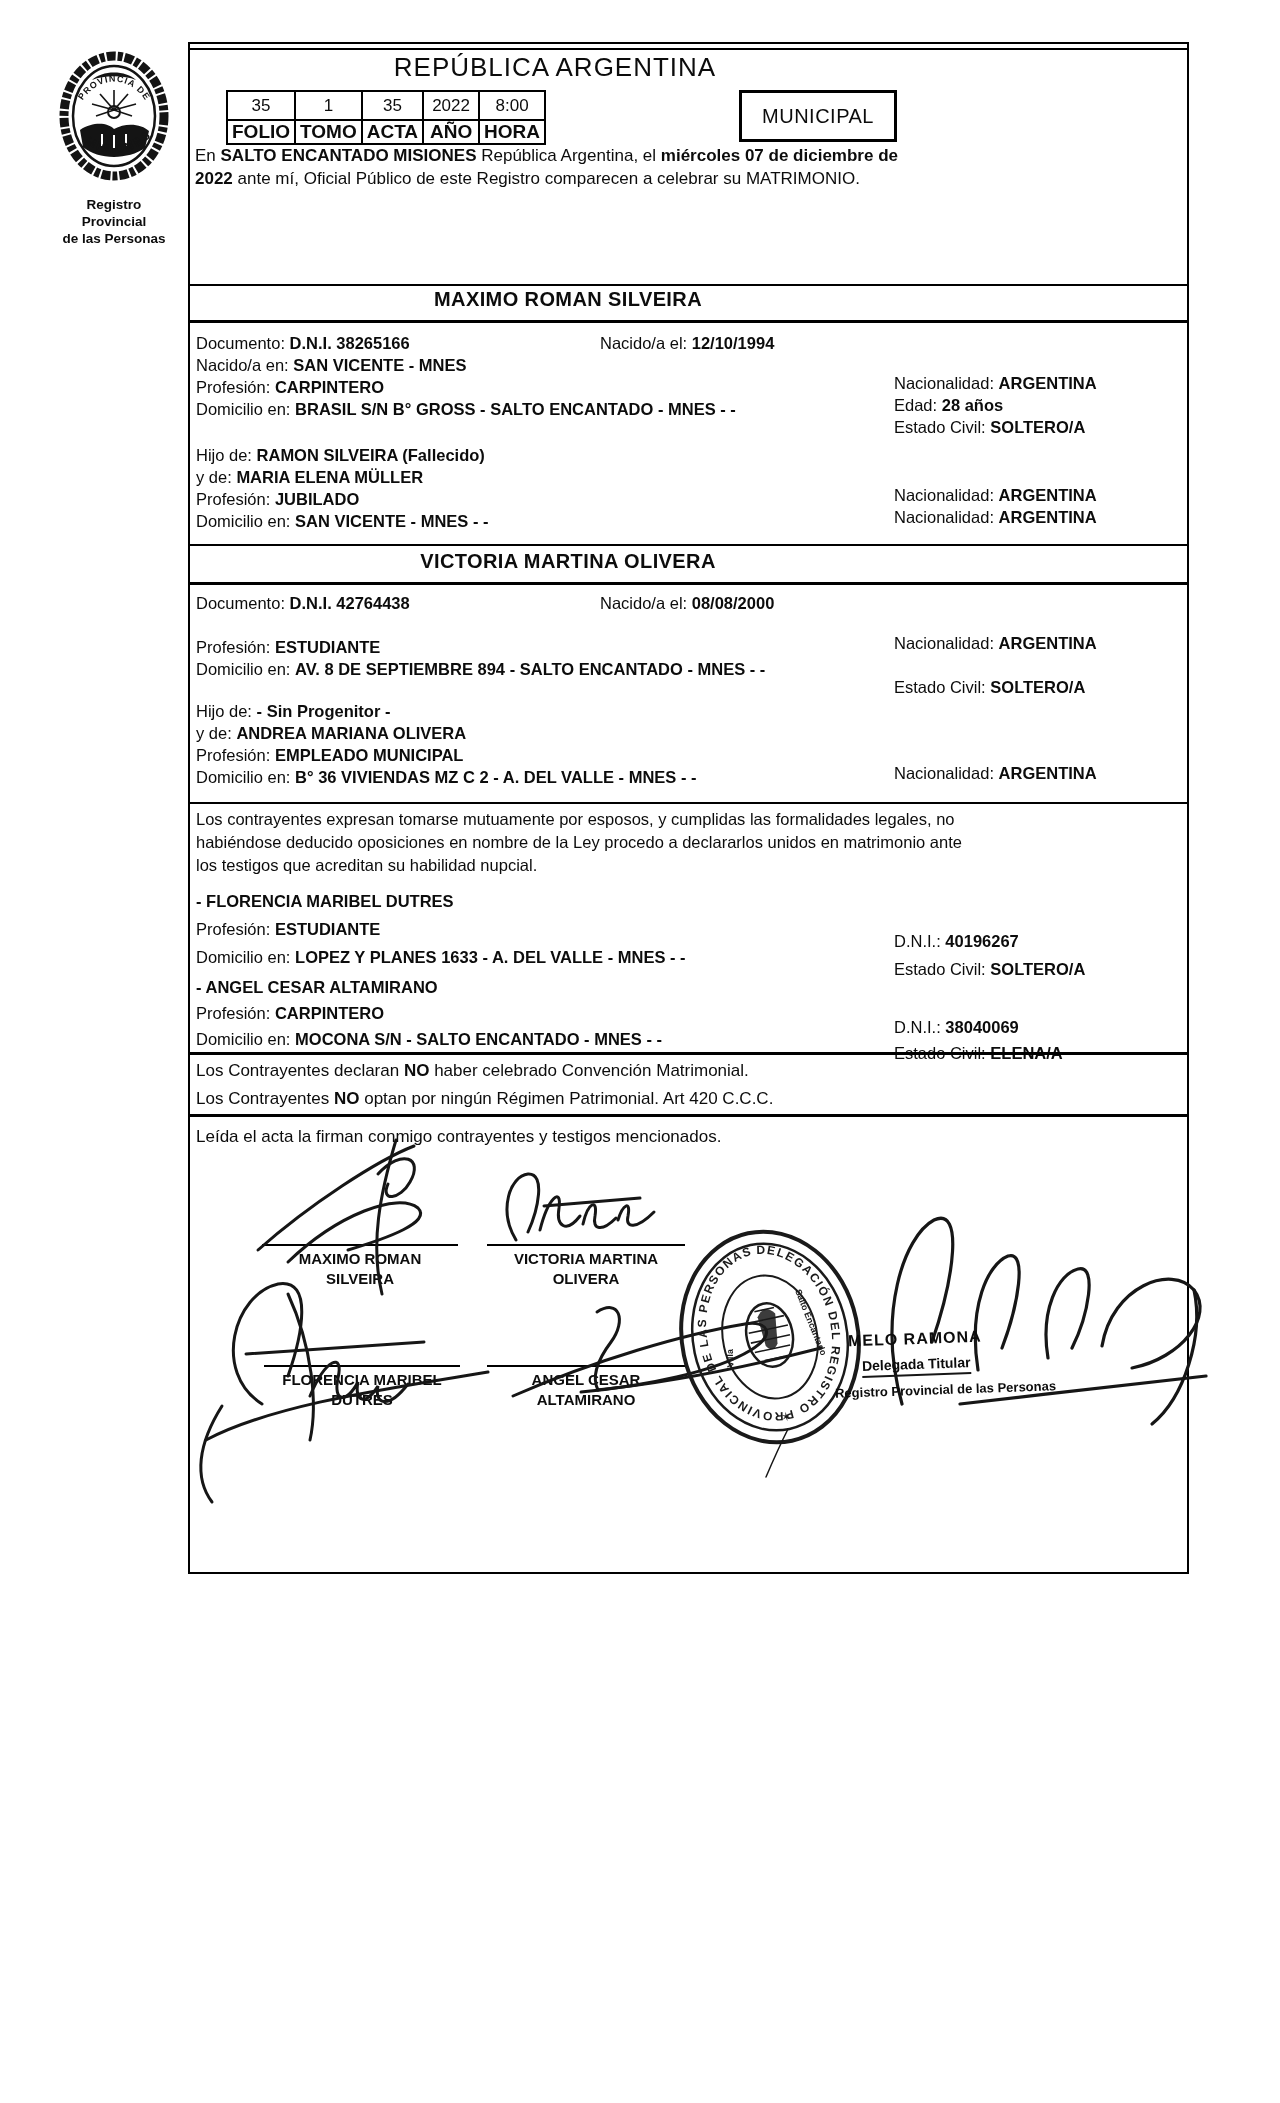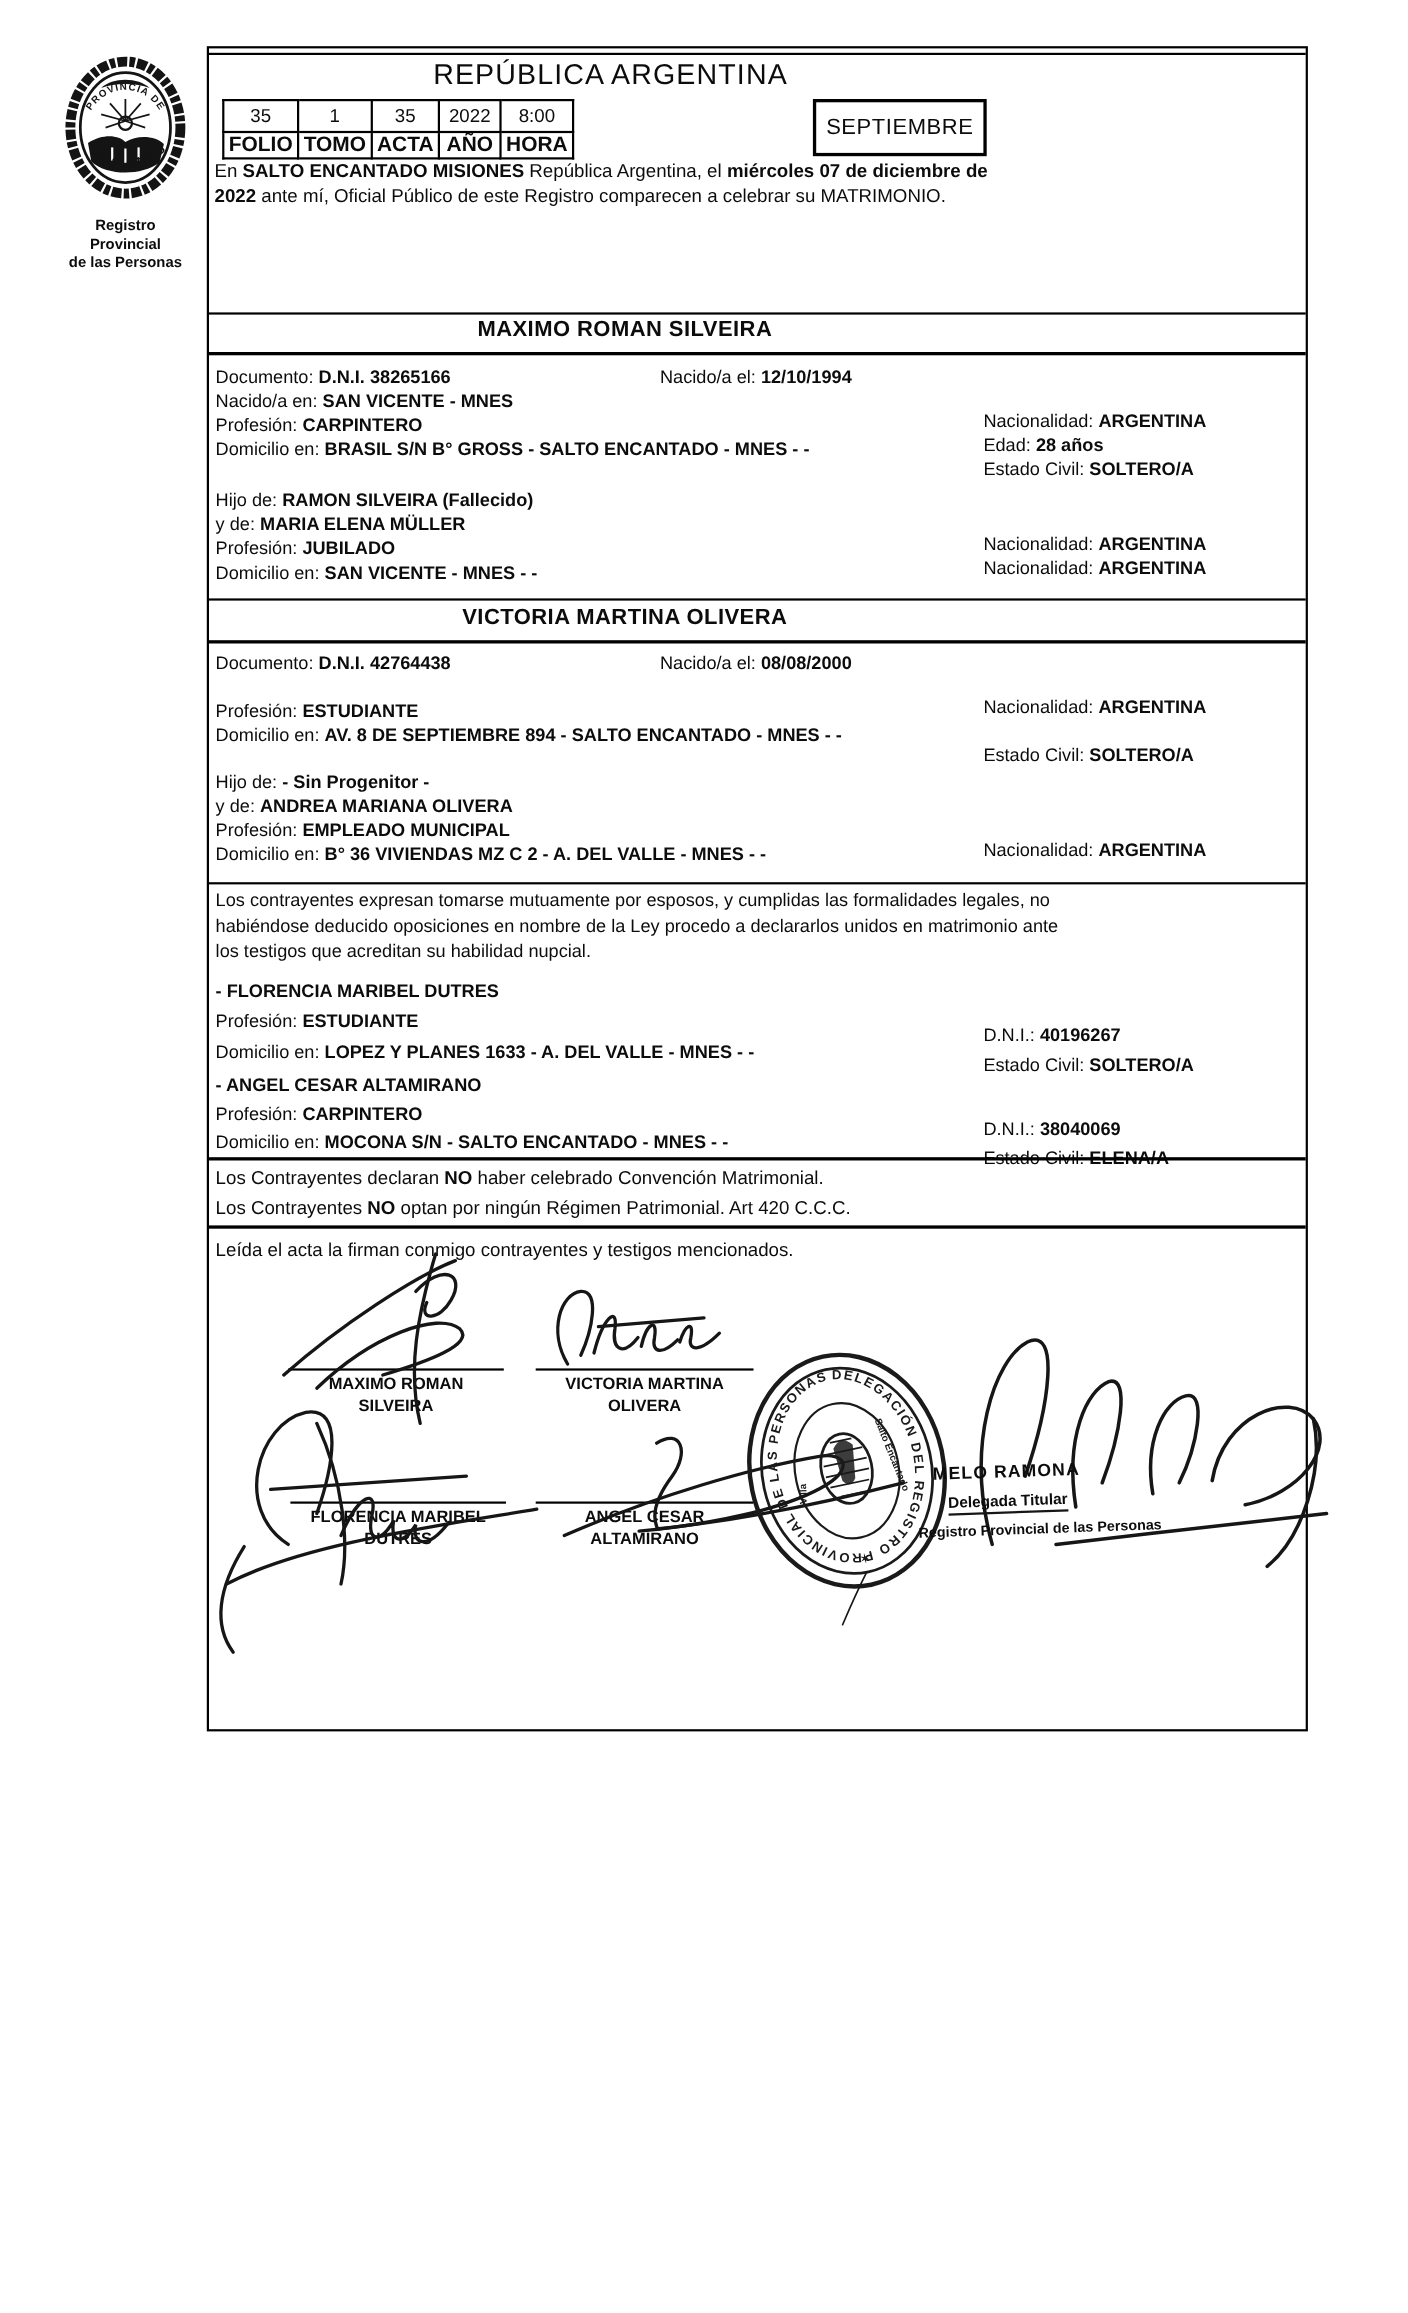--- a/index.html
+++ b/index.html
@@ -12,21 +12,21 @@
              font-size:26px;letter-spacing:1px;}
   .sec-h{position:absolute;left:0;width:732px;text-align:center;font-weight:bold;
          font-size:20px;letter-spacing:.4px;padding-left:12px;}
   .ln{position:absolute;left:6px;right:2px;height:22px;line-height:22px;
       font-size:16.5px;white-space:nowrap;}
   .val{font-weight:bold;}
   .mid{position:absolute;left:404px;top:0;white-space:nowrap;}
   .rt{position:absolute;left:698px;top:0;white-space:nowrap;margin-top:40px;}
   .para{font-size:16.5px;}
   
-  .ftable{position:absolute;left:12px;top:46px;border-collapse:collapse;}
+  .ftable{position:absolute;left:36px;top:46px;border-collapse:collapse;}
   .ftable td{border:2px solid #000;text-align:center;padding:0 4px;}
   .ftable .vrow td{height:27px;font-size:17px;min-width:46px;}
   .ftable .lrow td{height:20px;font-size:19px;font-weight:bold;}
   .type-box{position:absolute;left:549px;top:46px;width:152px;height:46px;border:3px solid #000;
             display:flex;align-items:center;justify-content:center;font-size:20px;letter-spacing:.5px;}
   .intro-line{position:absolute;left:5px;height:23px;line-height:23px;font-size:17px;white-space:nowrap;}
   .b{font-weight:bold;}
   .sig-line{position:absolute;height:2px;background:#000;}
   .sig-name{position:absolute;text-align:center;font-size:15px;font-weight:600;line-height:20px;}
   .official-txt{position:absolute;font-weight:bold;transform:rotate(-2deg);}
@@ -91,21 +91,21 @@
       <tr class="lrow">
         <td>FOLIO</td>
         <td>TOMO</td>
         <td>ACTA</td>
         <td>AÑO</td>
         <td>HORA</td>
       </tr>
     </tbody>
       </table>
 
-    <div class="type-box">SEPTIEMBRE</div>
+    <div class="type-box">MUNICIPAL</div>
 
     <div class="intro-line" style="top:100px">
       <span>En </span><span class="b">SALTO ENCANTADO MISIONES</span><span>  República Argentina, el </span><span class="b">miércoles 07 de diciembre de</span>
     </div>
     <div class="intro-line" style="top:123px">
       <span class="b">2022</span><span> ante mí, Oficial Público de este Registro comparecen a celebrar su MATRIMONIO.</span>
     </div>
 
     <div class="hline" style="top:240px"></div>
     <div class="sec-h" style="top:244px">MAXIMO ROMAN SILVEIRA</div>

